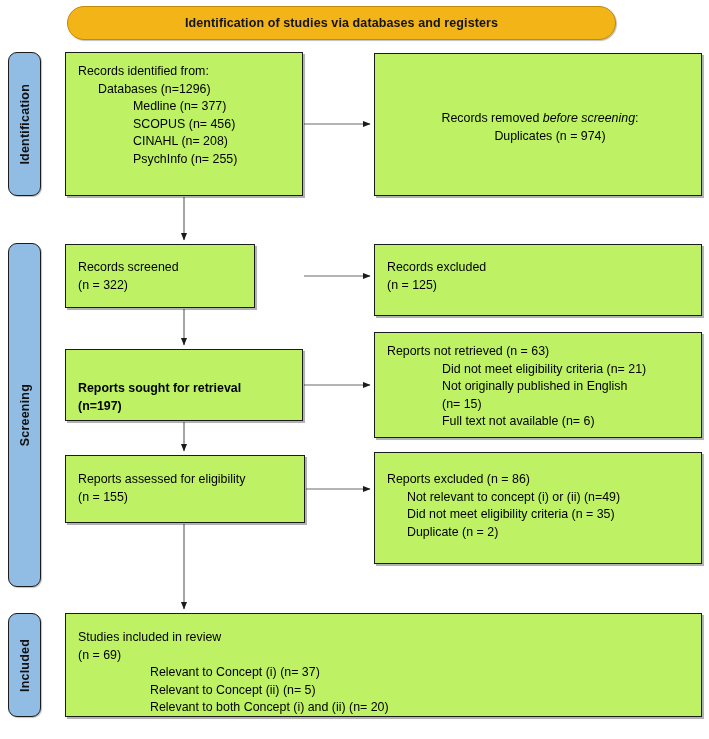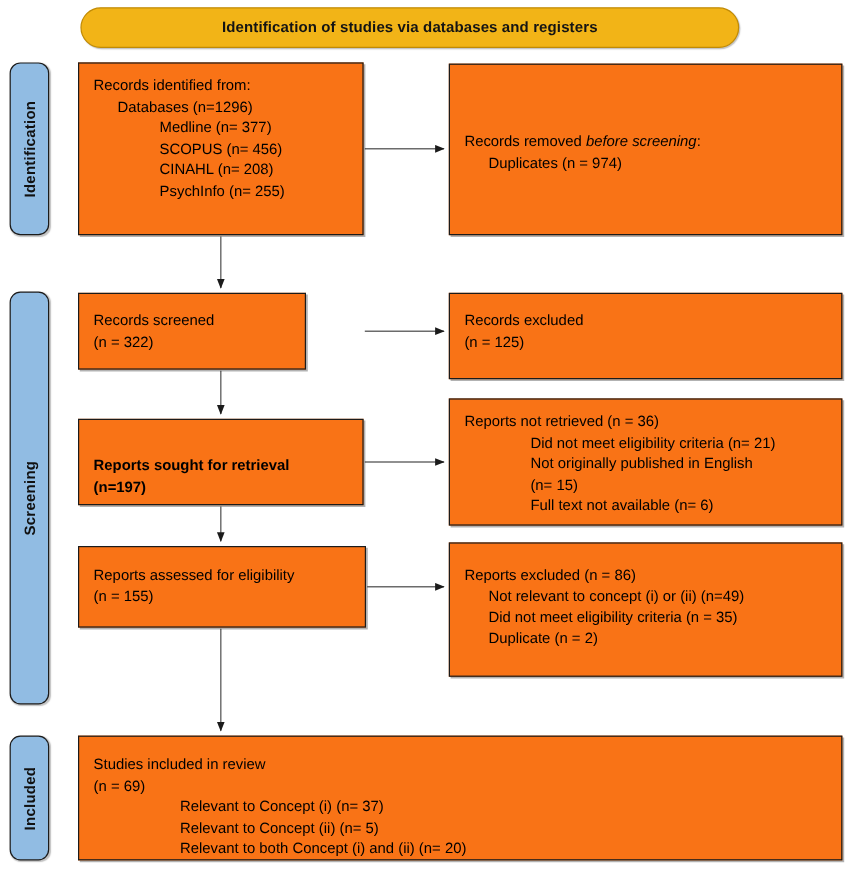--- a/index.html
+++ b/index.html
@@ -69,21 +69,21 @@
     letter-spacing: 0.2px;
     white-space: nowrap;
   }
   #stage-identification { left: 8px;  top: 52px;  width: 33px; height: 144px; }
   #stage-screening      { left: 8px;  top: 243px; width: 33px; height: 344px; }
   #stage-included       { left: 8px;  top: 613px; width: 33px; height: 104px; }
 
   
   .box {
     position: absolute;
-    background: #f97316;
+    background: #bef264;
     border: 1.8px solid #1b1b1b;
     box-sizing: border-box;
     box-shadow: 1.5px 1.5px 0.5px rgba(0,0,0,0.30);
     padding: 0;
   }
   .box-body {
     position: absolute;
     left: 12px;
     right: 8px;
     font-size: 12.4px;
@@ -106,21 +106,21 @@
   #box-sought            { left: 65px; top: 349px; width: 238px; height: 72px; }
   #box-sought .box-body      { top: 30px; font-weight: bold; }
 
   #box-assessed          { left: 65px; top: 455px; width: 240px; height: 68px; }
   #box-assessed .box-body    { top: 15px; }
 
   #box-included          { left: 65px; top: 613px; width: 637px; height: 104px; }
   #box-included .box-body    { top: 15px; }
 
   
-  #box-removed           { left: 374px; top: 53px;  width: 328px; height: 143px; }
+  #box-removed           { left: 374px; top: 53px;  width: 328px; height: 143px; text-align: center; }
   #box-removed .box-body     { top: 56px; }
 
   #box-excluded-screen   { left: 374px; top: 244px; width: 328px; height: 72px; }
   #box-excluded-screen .box-body { top: 14px; }
 
   #box-not-retrieved     { left: 374px; top: 332px; width: 328px; height: 106px; }
   #box-not-retrieved .box-body   { top: 10px; }
 
   #box-excluded-elig     { left: 374px; top: 452px; width: 328px; height: 112px; }
   #box-excluded-elig .box-body   { top: 18px; }
@@ -211,21 +211,21 @@
 
   <div class="box" id="box-sought">
     <div class="box-body">
       <div class="ln">Reports sought for retrieval</div>
       <div class="ln">(n=197)</div>
     </div>
   </div>
 
   <div class="box" id="box-not-retrieved">
     <div class="box-body">
-      <div class="ln">Reports not retrieved (n = 36)</div>
+      <div class="ln">Reports not retrieved (n = 63)</div>
       <div class="ln ind2">Did not meet eligibility criteria (n= 21)</div>
       <div class="ln ind2">Not originally published in English</div>
       <div class="ln ind2">(n= 15)</div>
       <div class="ln ind2">Full text not available (n= 6)</div>
     </div>
   </div>
 
   <div class="box" id="box-assessed">
     <div class="box-body">
       <div class="ln">Reports assessed for eligibility</div>

